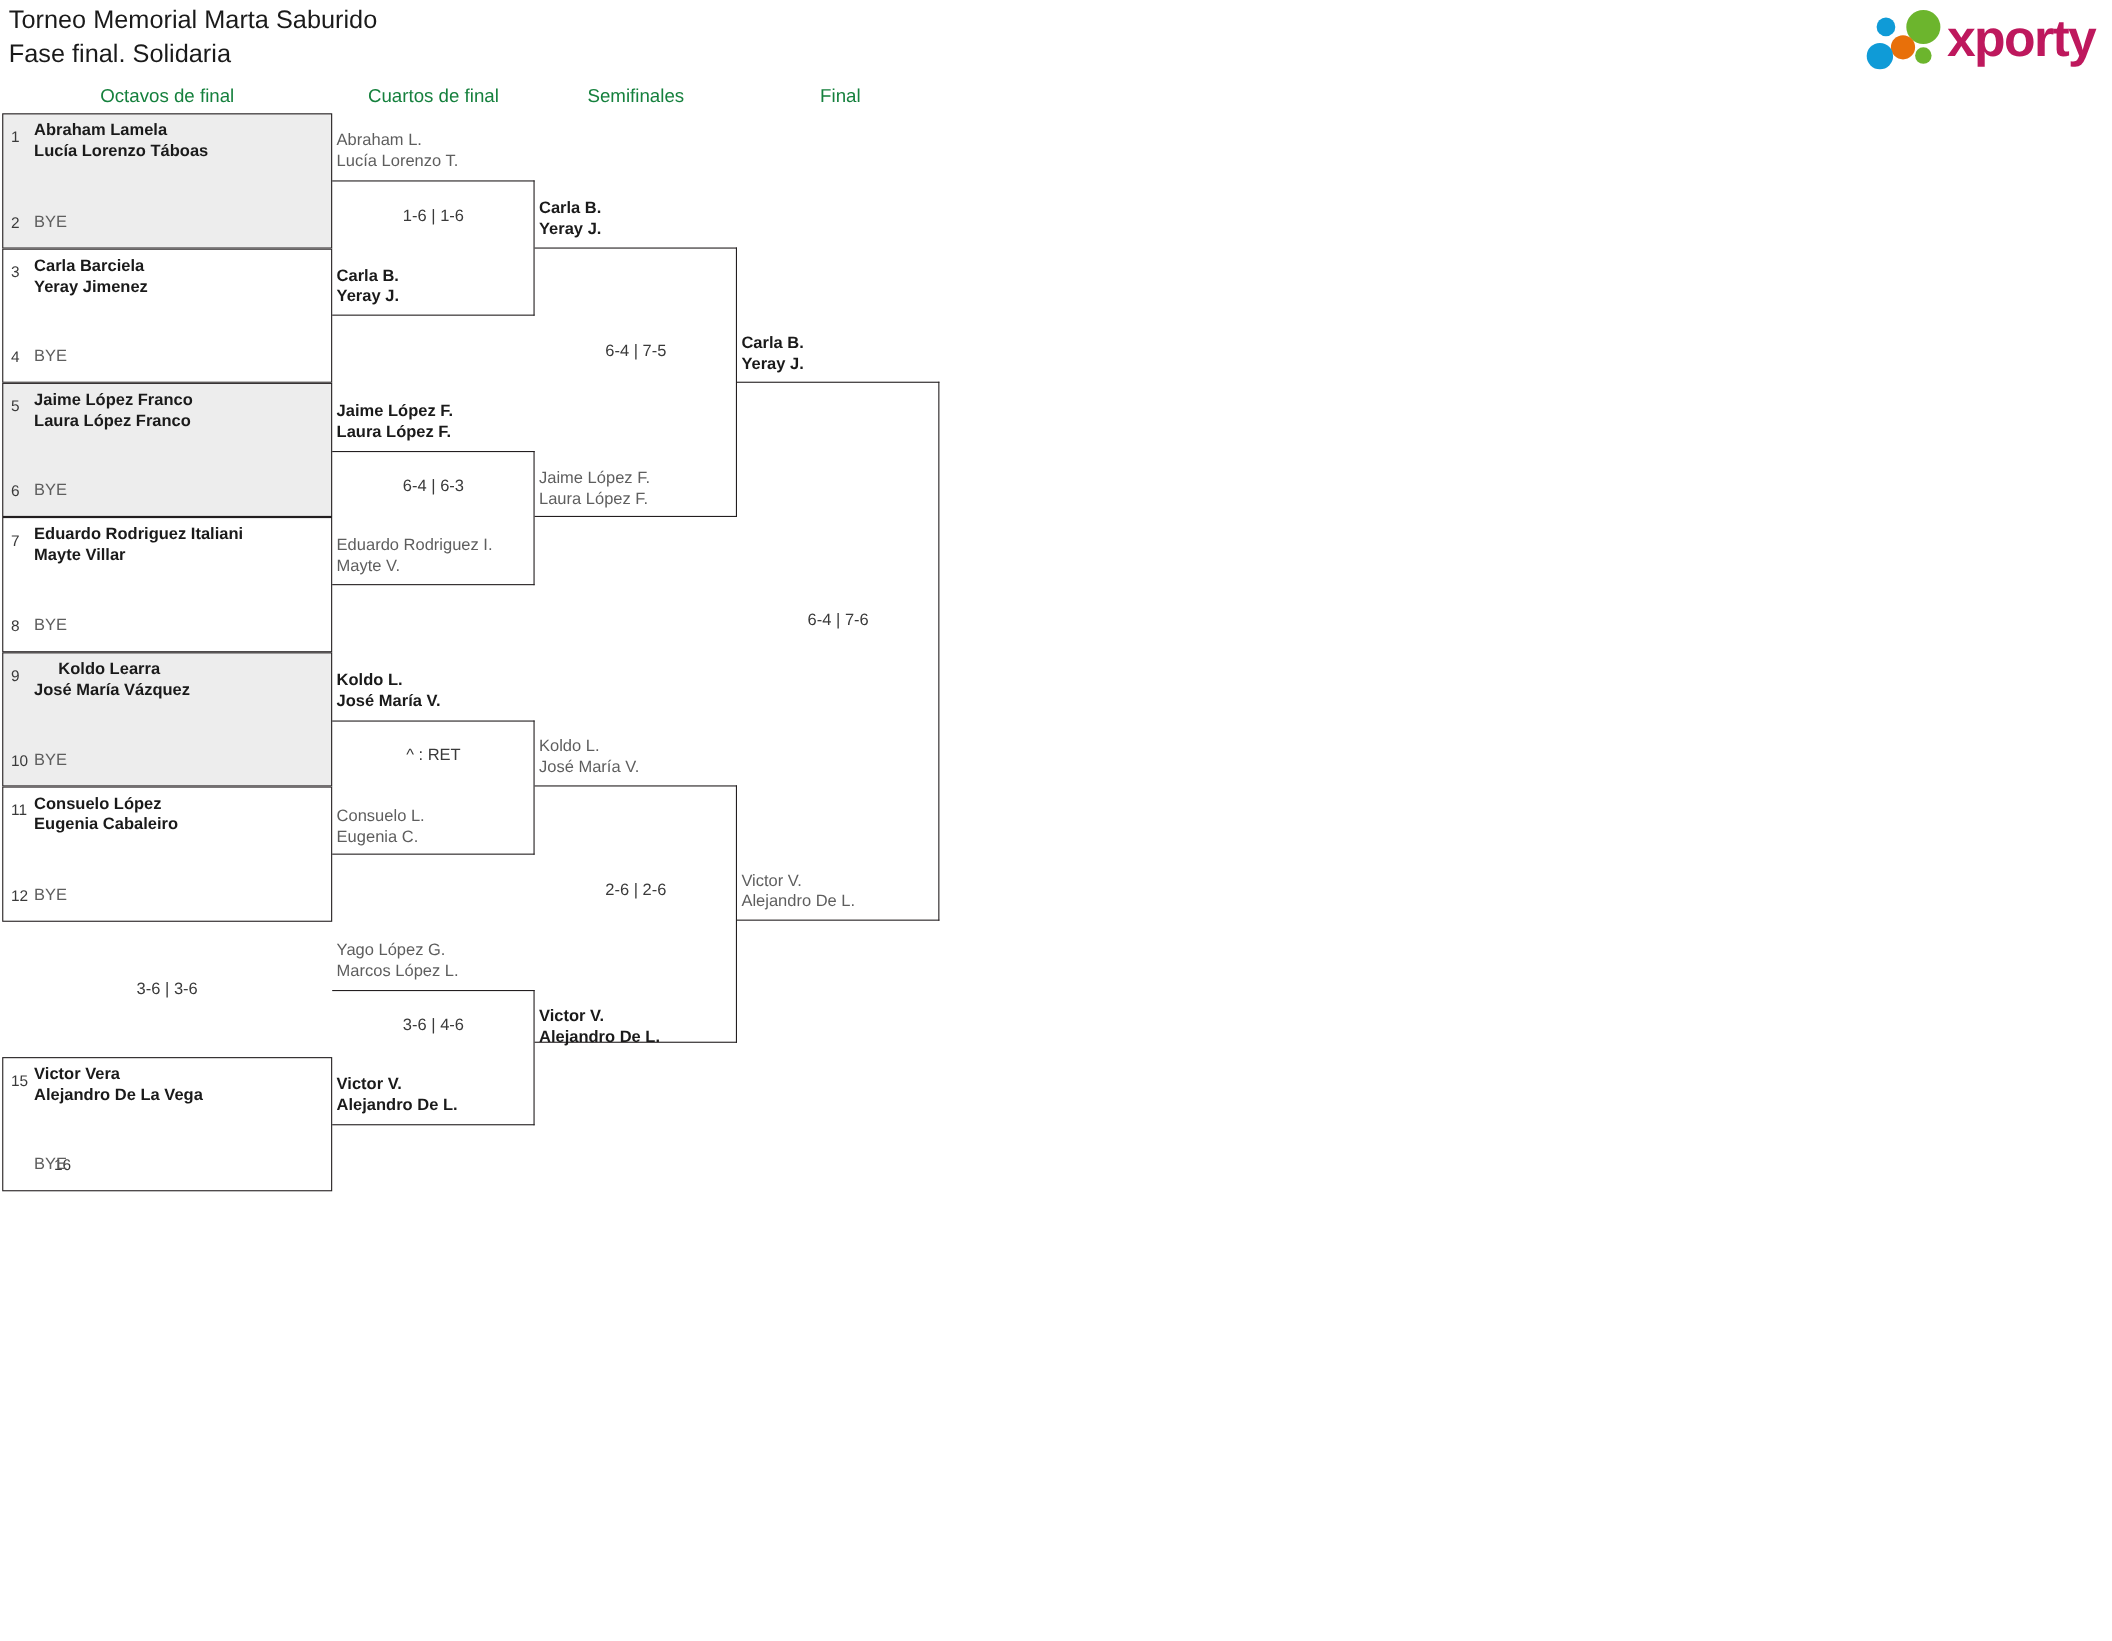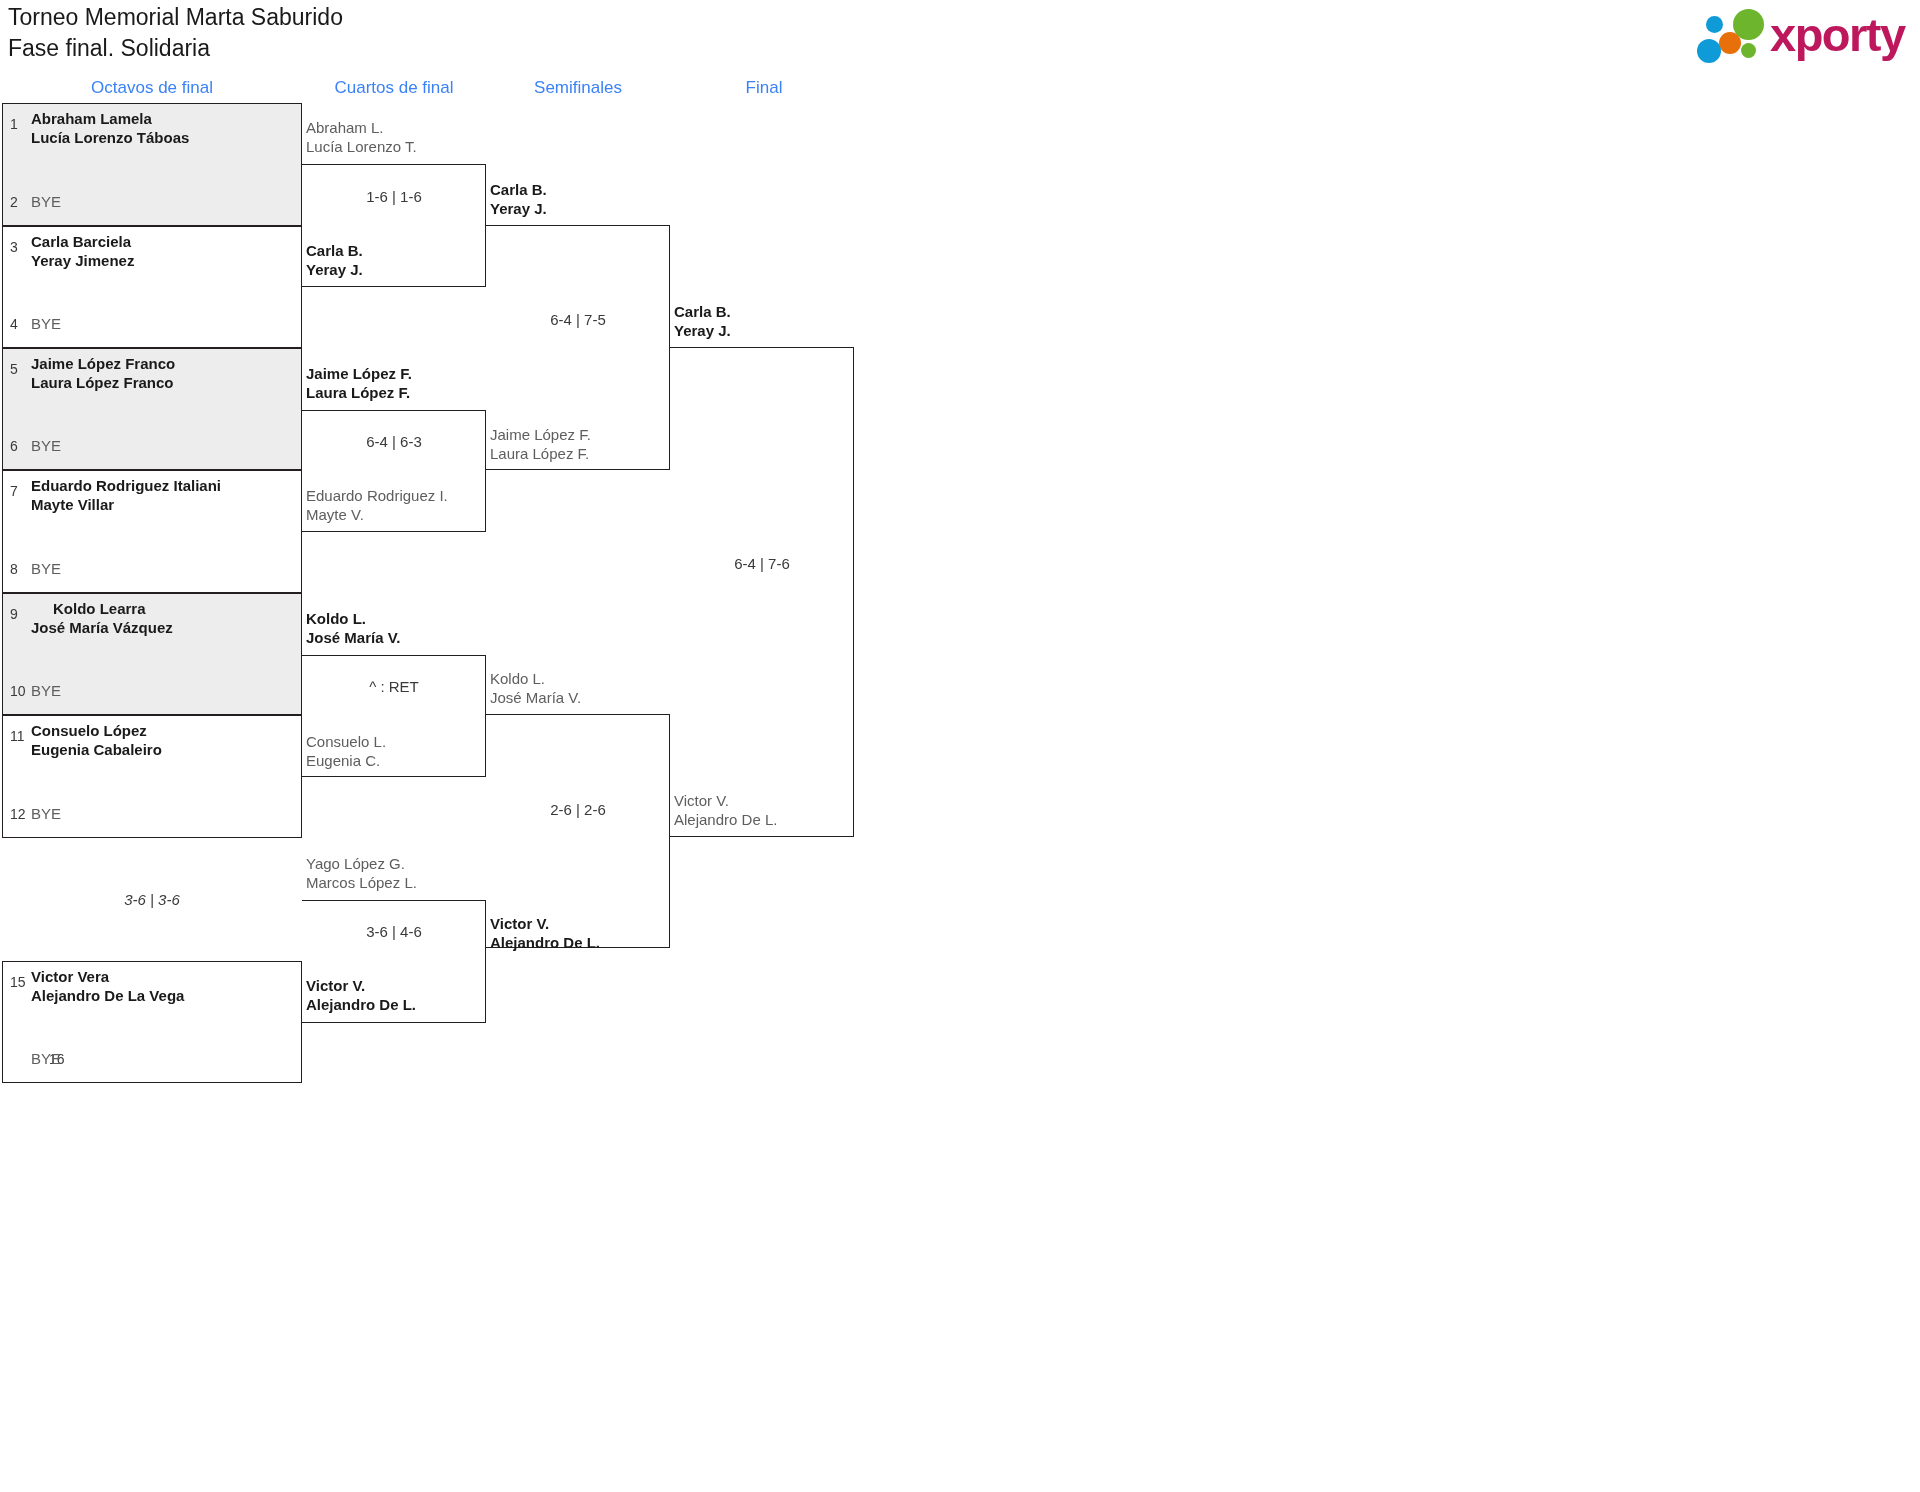--- a/index.html
+++ b/index.html
@@ -19,21 +19,21 @@
   #header-title div{white-space:nowrap;}
   #brand-logo{position:absolute;right:14px;top:6px;width:210px;height:58px;}
   #brand-wordmark{
     position:absolute;left:74px;top:1px;
     font-size:47px;line-height:56px;font-weight:700;letter-spacing:-1.5px;
   }
   .dot{position:absolute;border-radius:50%;}
   
   .round-head{
     position:absolute;top:78px;
-    font-size:17px;font-weight:400;color:#3b82f6;
+    font-size:17px;font-weight:400;color:#15803d;
     text-align:center;white-space:nowrap;
   }
   
   #bracket{position:absolute;left:0;top:0;width:1920px;height:1492px;}
   .r1cell{
     position:absolute;box-sizing:border-box;
     border:1px solid #231f20;
     background:#ffffff;
   }
   .r1cell.shaded{background:#ededed;}
@@ -125,21 +125,21 @@
       <div class="seedno" style="top:90px;text-align:center;">12</div>
       <div class="pl bye" style="left:28px;top:88px;">BYE</div>
     </div>
     <div class="r1cell" style="left:2px;top:961px;width:300px;height:122px;">
       <div class="seedno" style="top:12px;">15</div>
       <div class="pl win" style="left:28px;top:5px;">Victor Vera</div>
       <div class="pl win" style="left:28px;top:24px;">Alejandro De La Vega</div>
       <div class="seedno" style="top:89px;margin-left:39px;">16</div>
       <div class="pl bye" style="left:28px;top:87px;">BYE</div>
     </div>
-    <div class="score" style="left:2px;top:891px;width:300px;font-style:italic;">3-6 | 3-6</div>
+    <div class="score" style="left:2px;top:891px;width:300px;">3-6 | 3-6</div>
     <div class="matchbox" style="left:302px;top:164px;width:184px;height:123px;"></div>
     <div style="left: 306px; top: 118px; position: absolute;">
       <div class="pl lose" style="position:static;">Abraham L.</div>
       <div class="pl lose" style="position:static;">Lucía Lorenzo T.</div>
     </div>
     <div style="left: 306px; top: 241px; position: absolute;">
       <div class="pl win" style="position:static;">Carla B.</div>
       <div class="pl win" style="position:static;">Yeray J.</div>
     </div>
     <div class="score" style="left:302px;top:188px;width:184px;">1-6 | 1-6</div>

